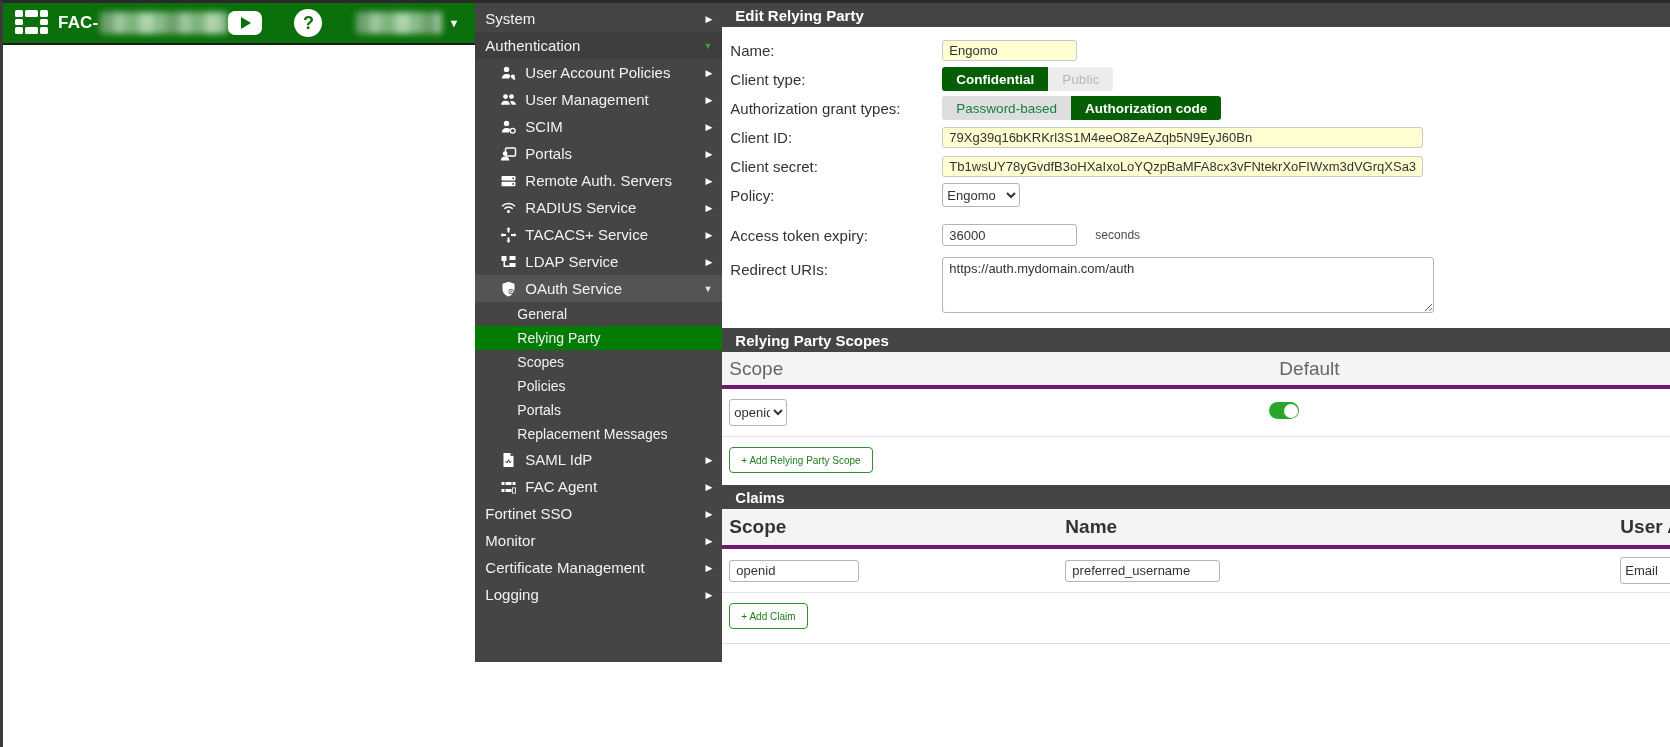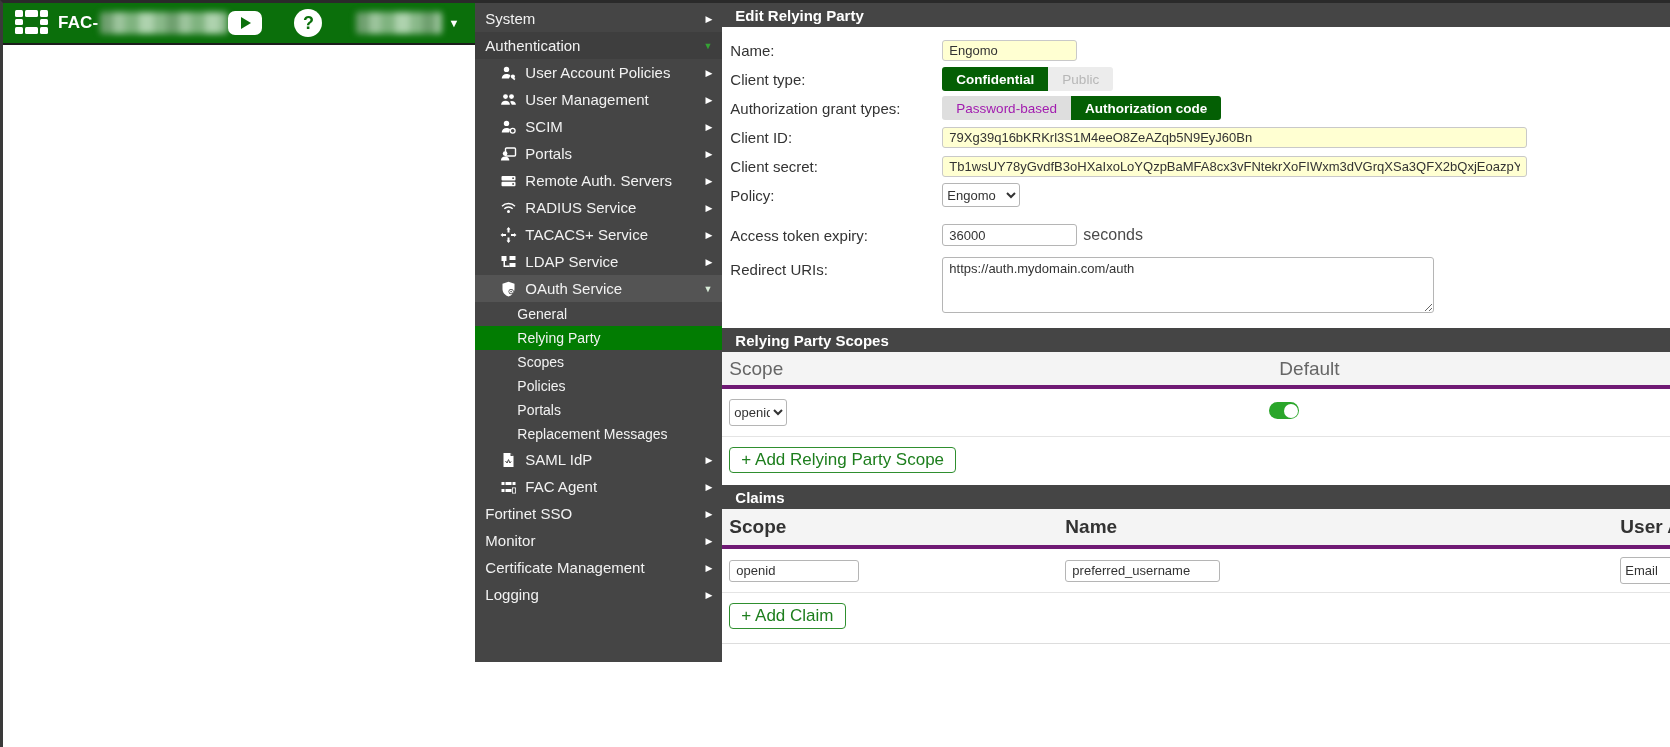--- a/index.html
+++ b/index.html
@@ -58,33 +58,33 @@
 
   
   .form { padding:6px 0 10px 8px; }
   .form-row { display:flex; align-items:center; margin:5px 0; min-height:24px; }
   .form-row > label { width:212px; flex:0 0 auto; color:#333; font-size:15px; }
   .yellow-input { background:#ffffd2; border:1px solid #c9c9c9; border-radius:3px;
     height:21px; font-size:13px; padding:0 6px; color:#333; font-family:"Liberation Sans",sans-serif; }
   .white-input { background:#fff; border:1px solid #b5b5b5; border-radius:3px;
     height:22px; font-size:13px; padding:0 6px; color:#333; font-family:"Liberation Sans",sans-serif; }
   .w-name { width:135px; }
-  .w-wide { width:585px; }
+  .w-wide { width:481px; }
   .w-num { width:135px; }
   .w-small { width:70px; }
   .toggle-group { display:flex; border-radius:3px; overflow:hidden; }
   .tg-btn { height:24px; padding:0 14px; font-size:13.5px; display:flex; align-items:center; cursor:pointer; }
   .tg-active { background:#045f04; color:#fff; font-weight:bold; }
-  .tg-idle { background:#dedede; color:#a21caf; }
+  .tg-idle { background:#dedede; color:#15803d; }
   .tg-disabled { background:#ececec; color:#b7b7b7; }
   select { font-family:"Liberation Sans",sans-serif; font-size:13px; color:#333;
     border:1px solid #b5b5b5; border-radius:3px; background:#fff; height:24px; }
   .sel-policy { width:78px; }
   .sel-days { width:67px; margin-left:8px; }
-  .suffix { font-size:16px; color:#4a4a4a; margin-left:6px; }
+  .suffix { font-size:12px; color:#4a4a4a; margin-left:18px; }
   textarea.redirect { width:492px; height:56px; font-size:13px; padding:3px 6px; color:#333;
     border:1px solid #b5b5b5; border-radius:3px; font-family:Liberation Sans, sans-serif; resize:both; }
   .row-top { align-items:flex-start; }
   .row-top > label { padding-top:4px; }
 
   
   .tbl-head { display:grid; background:#f4f4f4; border-bottom:4px solid #701a75; align-items:center; color:#666; font-size:19px; }
   .scopes-grid { grid-template-columns:543px 410px 1fr; }
   .claims-grid { grid-template-columns:343px 555px 310px 1fr; }
   .tbl-head.scopes-grid { height:37px; }
@@ -96,21 +96,21 @@
   .c2 { padding-left:14px; }
   .c2t { padding-left:4px; }
   .c3 { padding-left:12px; }
   .sel-openid { width:58px; height:27px; }
   .sel-attr { width:120px; height:27px; }
   .toggle-pill { width:30px; height:17px; border-radius:9px; background:#2aa62a; position:relative; cursor:pointer; display:inline-block; }
   .toggle-pill:after { content:""; position:absolute; right:1.5px; top:1.5px; width:14px; height:14px;
     border-radius:50%; background:#fff; }
   .del-x { color:#ce352c; font-weight:bold; font-size:15px; cursor:pointer; display:inline-block; }
   .add-btn { display:inline-flex; align-items:center; margin:10px 0 12px 7px; background:#fff;
-    border:1px solid #2f8f2f; border-radius:4px; color:#1d7e1d; font-size:17px; height:26px;
+    border:1px solid #2f8f2f; border-radius:4px; color:#1d7e1d; font-size:10px; height:26px;
     padding:0 11px; cursor:pointer; font-family:"Liberation Sans",sans-serif; }
   .c-input { width:130px; }
   .c-input-name { width:155px; }
 
   .foot-sep { border-top:1px solid #ddd; margin-top:2px; }
   .actions { display:flex; justify-content:center; gap:9px; padding-top:27px; }
 </style>
 </head>
 <body>
 

